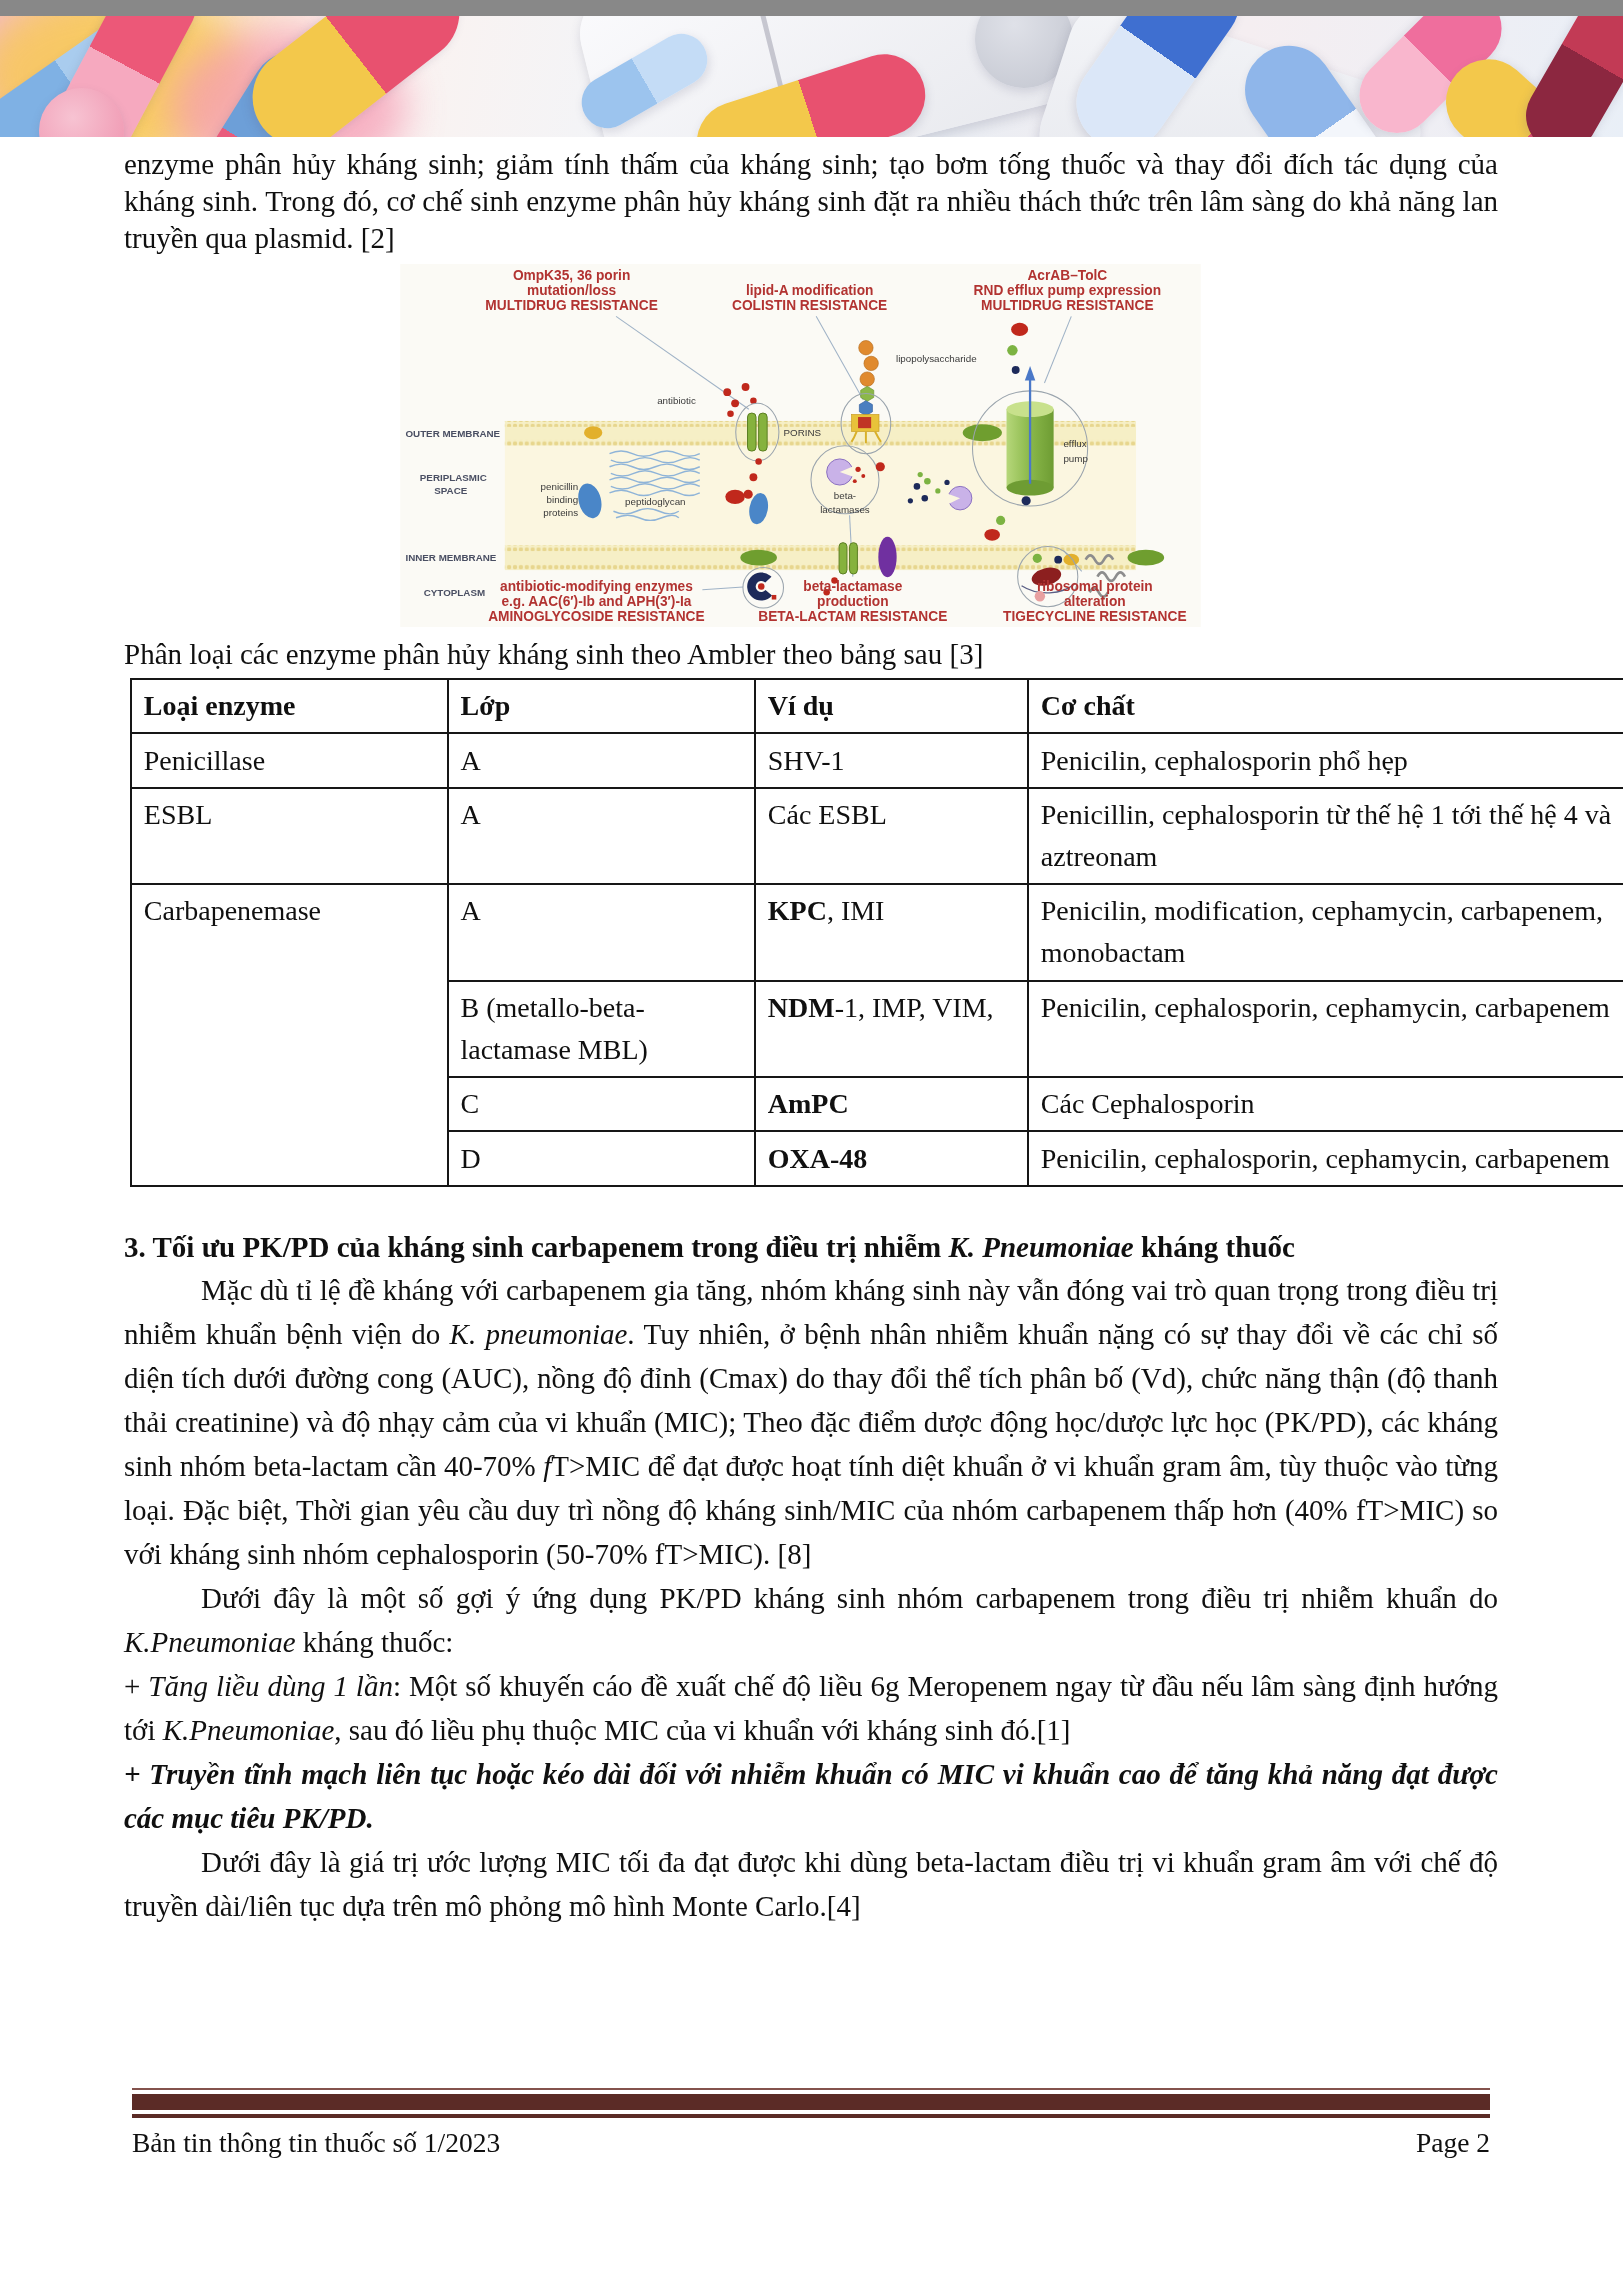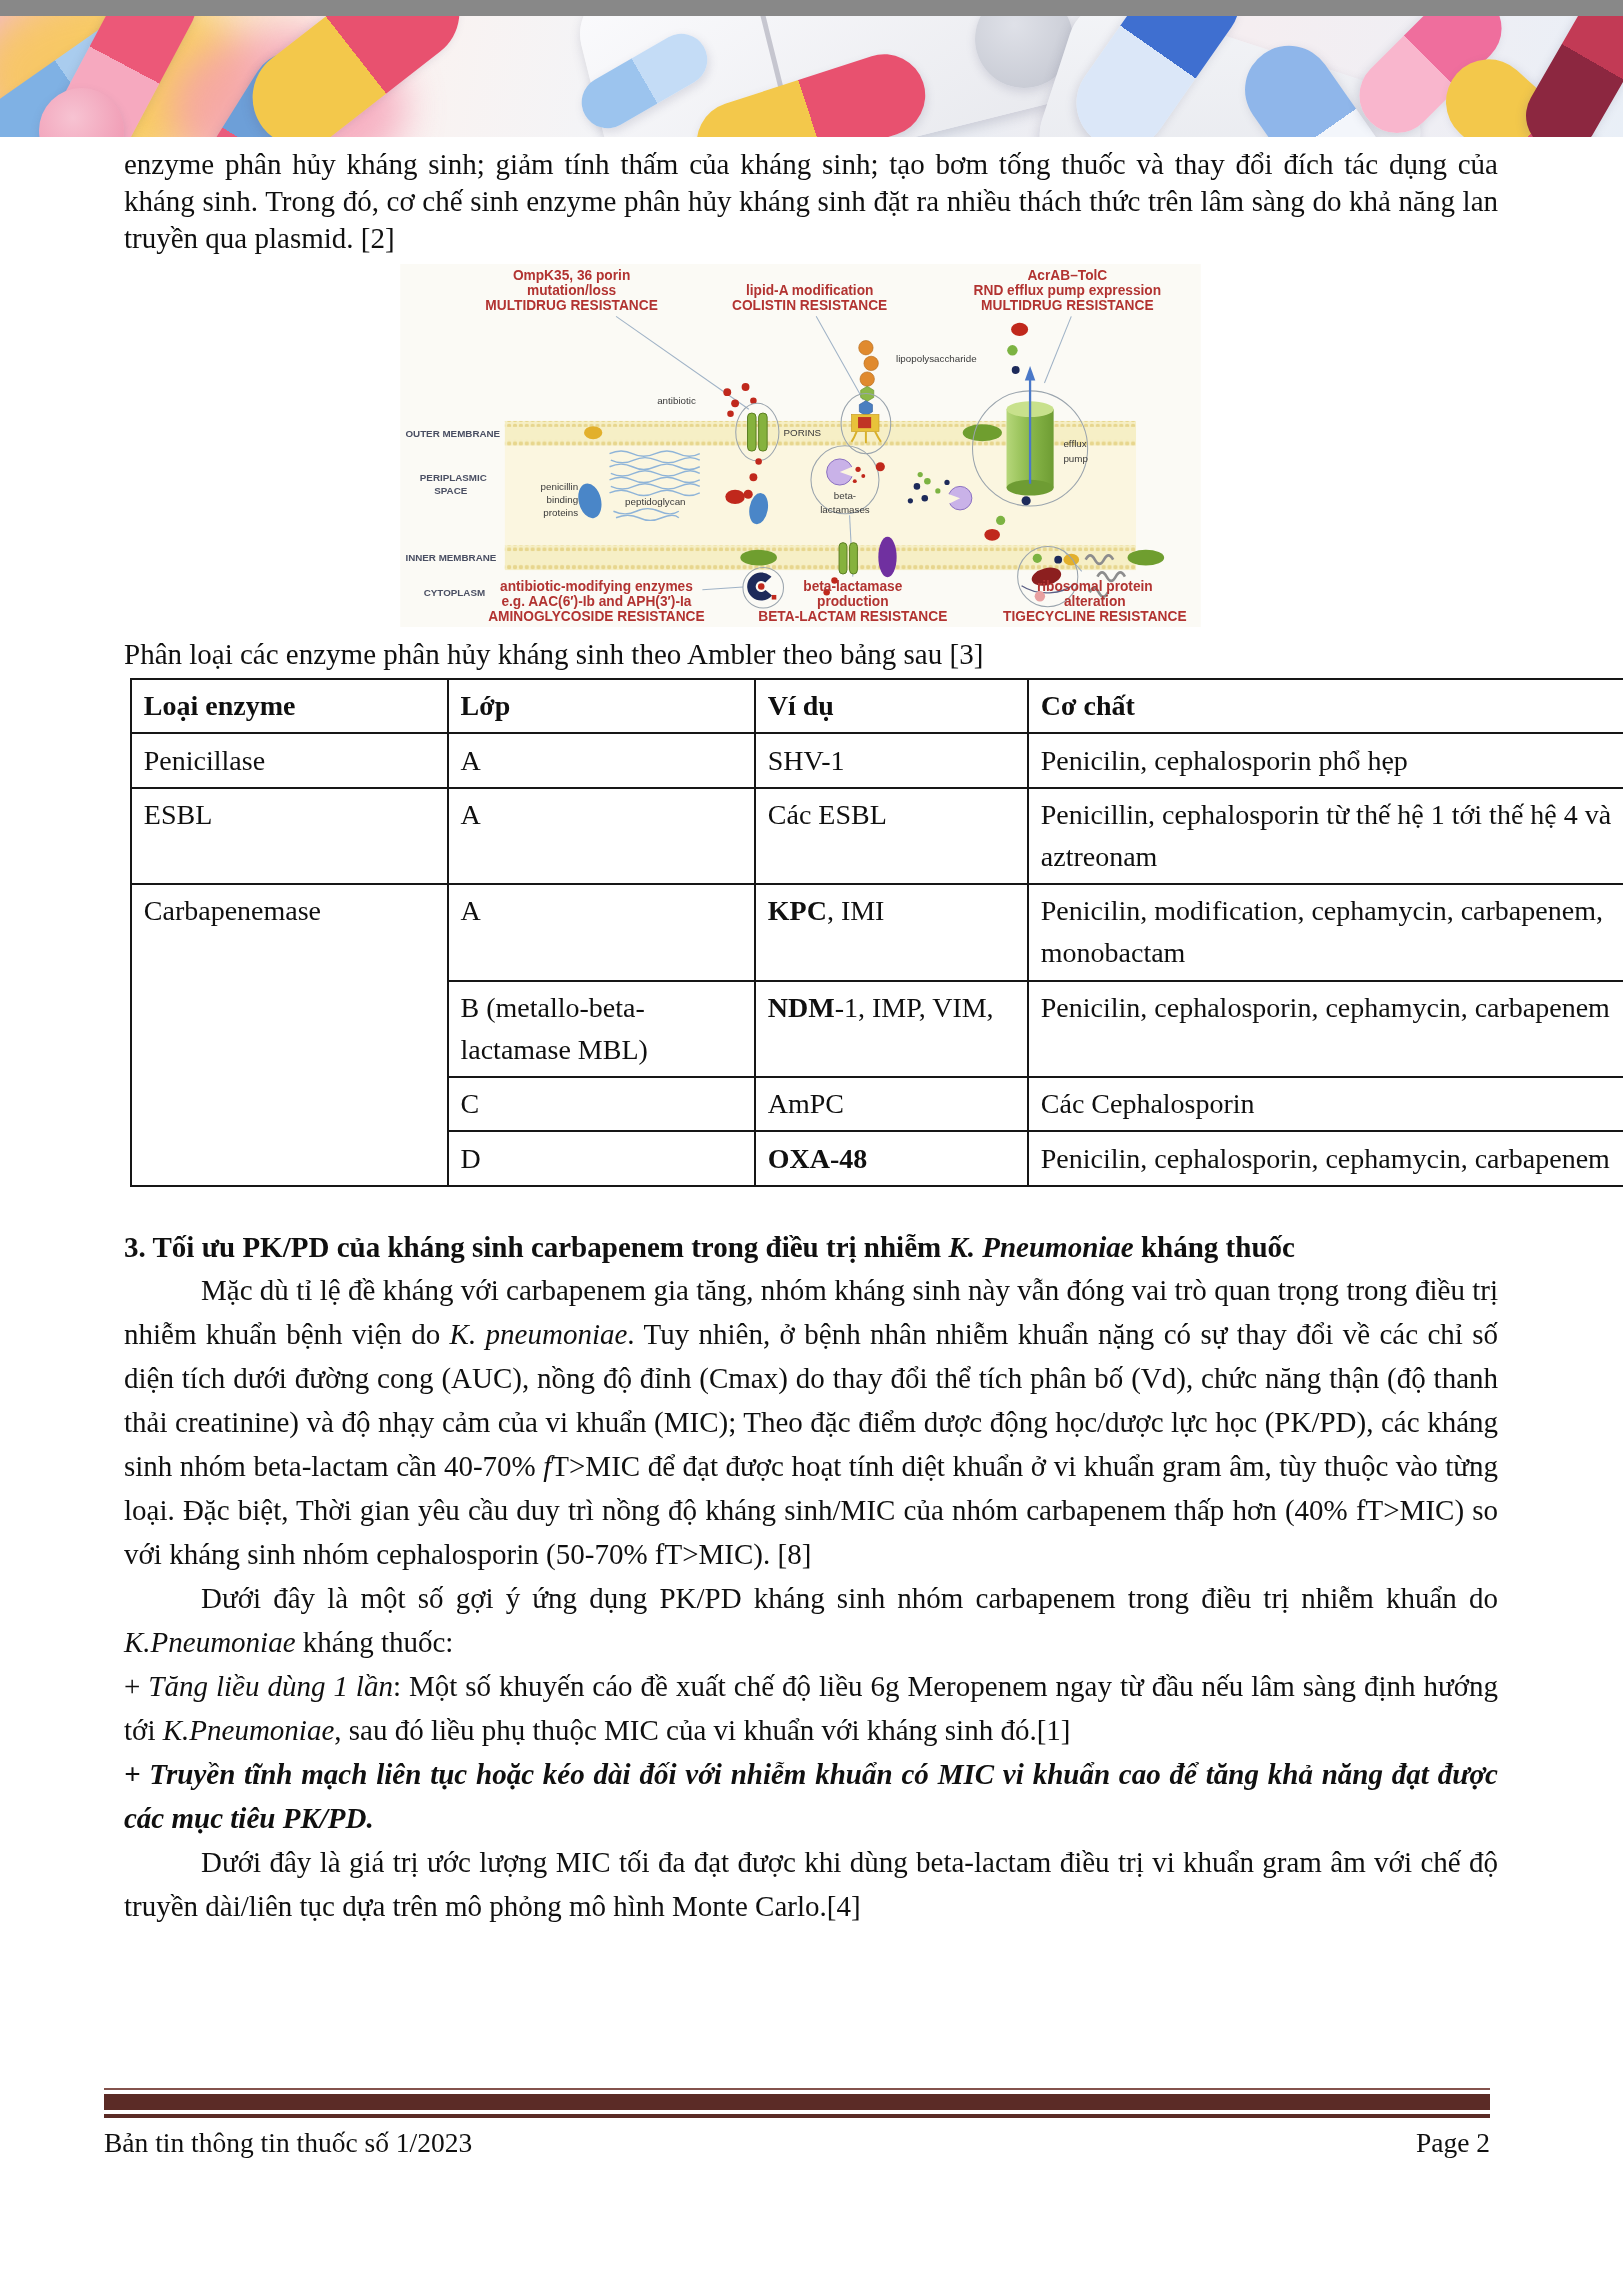--- a/index.html
+++ b/index.html
@@ -33,21 +33,21 @@
   
   .caption{margin:9.2px 126px 0 124px;font-size:29px;line-height:37px;text-align:left;}
   table.amb{border-collapse:collapse;margin:5.2px 0 0 130px;width:1562px;table-layout:fixed;}
   table.amb td,table.amb th{border:2px solid #161616;font-size:28px;line-height:42px;
        padding:5.2px 11.8px;vertical-align:top;text-align:left;font-weight:normal;word-wrap:break-word;}
   table.amb th{font-weight:bold;}
   table.amb{border:2.6px solid #161616;}
   td.mid{vertical-align:middle;}
 
   
-  .footer{position:absolute;left:104px;right:134px;top:2072px;}
+  .footer{position:absolute;left:132px;right:134px;top:2072px;}
   .fbar-thin{height:2px;background:#83524c;}
   .fbar-thick{height:16.4px;background:#5b2b26;margin-top:3.9px;}
   .fbar-low{height:3.9px;background:#5b2b26;margin-top:3.9px;}
   .frow{display:flex;justify-content:space-between;margin-top:7.9px;
         font-size:27.5px;line-height:34px;}
 </style>
 </head>
 <body>
 
 <div class="page">
@@ -313,21 +313,21 @@
       <td><span style="font-weight: bold;">KPC</span><span>, IMI</span></td>
       <td><span>Penicilin, modification, cephamycin, carbapenem, monobactam</span></td>
     </tr>
     <tr>
       <td>B (metallo-beta-lactamase MBL)</td>
       <td><span style="font-weight: bold;">NDM</span><span>-1, IMP, VIM,</span></td>
       <td><span>Penicilin, cephalosporin, cephamycin, carbapenem</span></td>
     </tr>
     <tr>
       <td>C</td>
-      <td><span style="font-weight: normal; text-align: center;">AmPC</span></td>
+      <td><span style="font-weight: bold; text-align: center;">AmPC</span></td>
       <td><span>Các Cephalosporin</span></td>
     </tr>
     <tr>
       <td>D</td>
       <td><span style="font-weight: bold;">OXA-48</span></td>
       <td><span>Penicilin, cephalosporin, cephamycin, carbapenem</span></td>
     </tr>
   </tbody>
     </table>
 

